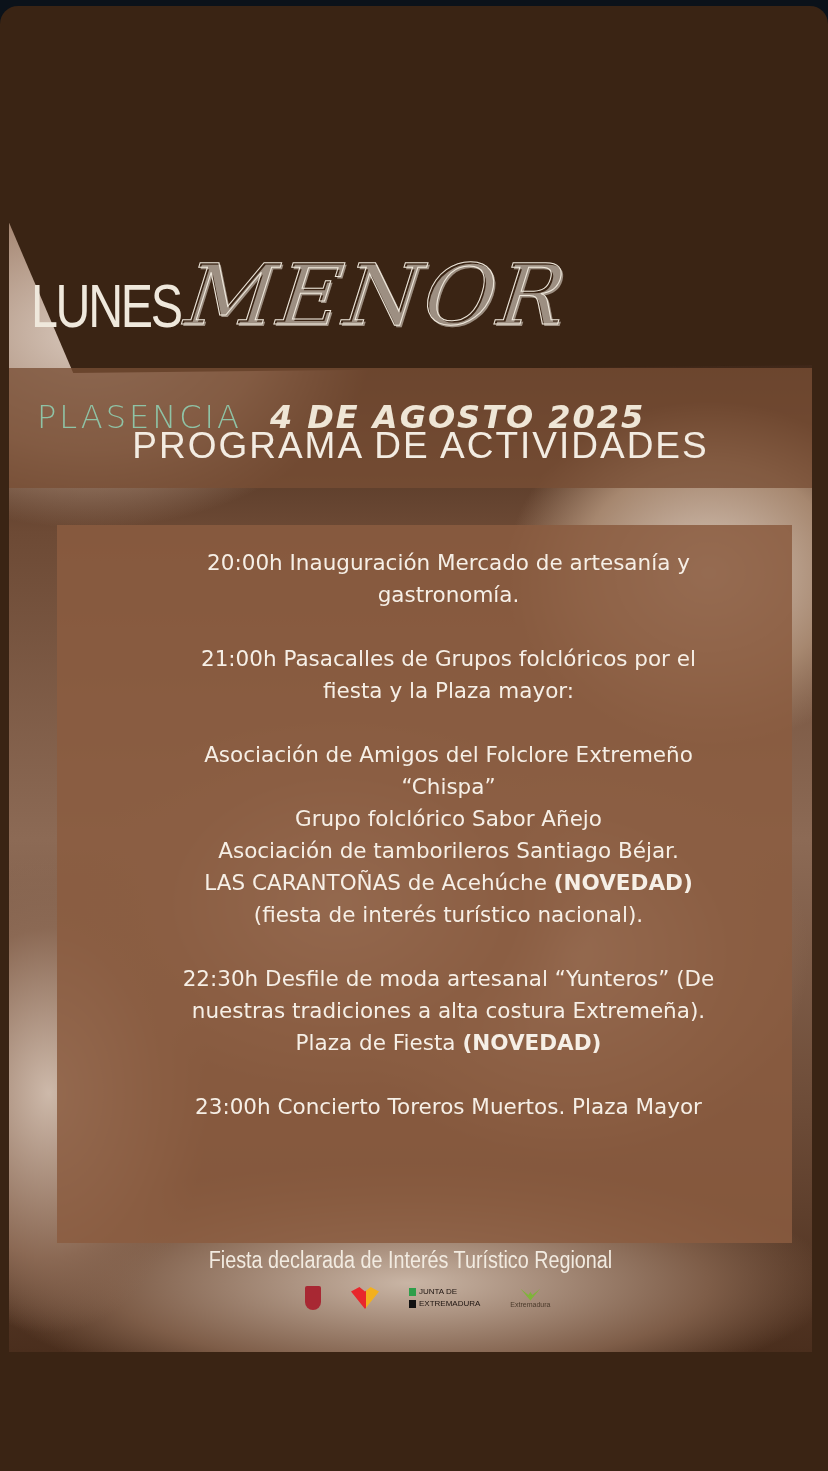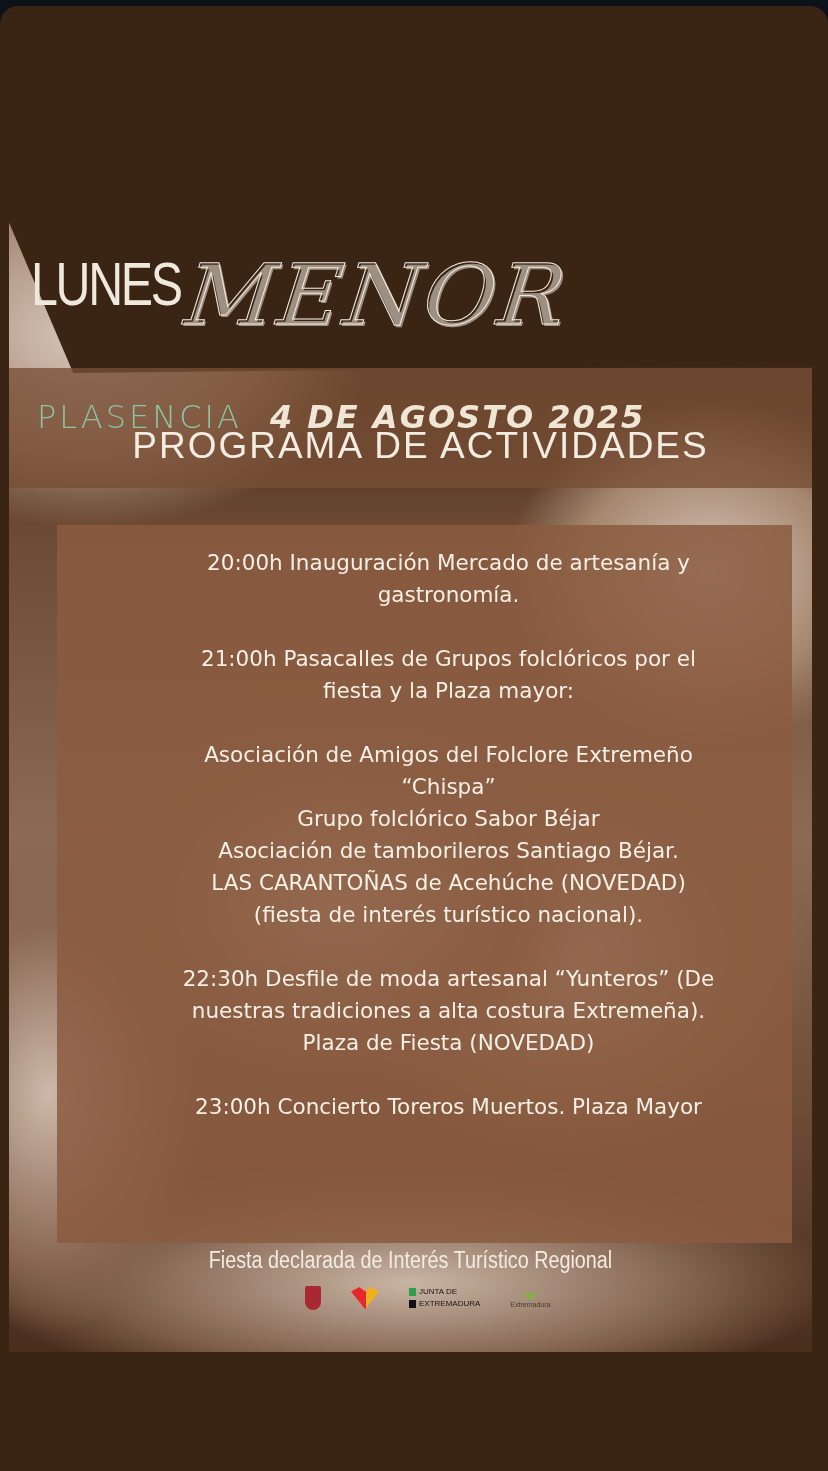--- a/index.html
+++ b/index.html
@@ -29,21 +29,21 @@
     }
     
     .wedge {
       position: absolute; left: 0; top: 0;
       width: 803px; height: 160px;
       background: #3a2414;
       clip-path: polygon(0 0, 100% 0, 100% 95%, 8% 100%, 0 6%);
     }
     .title-row {
       position: absolute; left: 22px; top: 40px;
-      display: flex; 
+      display: flex; align-items: flex-end;
     }
     .lunes {
       font-family: "Liberation Sans Narrow", "Liberation Sans", sans-serif;
       font-size: 62px; line-height: 1;
       color: #efe8dc;
       letter-spacing: -3px;
       transform: scaleX(0.78);
       transform-origin: left bottom;
       margin-right: -28px;
     }
@@ -99,21 +99,21 @@
     .program-text {
       position: absolute; left: 0; top: 22px;
       width: 100%;
       text-align: center;
       font-family: "DejaVu Sans", sans-serif;
       font-size: 21.5px; line-height: 32px;
       color: #f6efe6;
     }
     .program-text .block { margin-bottom: 32px; }
     .program-text .line { display: block; white-space: nowrap; padding-left: 48px; }
-    .program-text b { font-weight: normal; }
+    .program-text b { font-weight: bold; }
     .footer-text {
       position: absolute; left: 0; width: 803px; top: 1034px;
       text-align: center;
       font-family: "Liberation Sans", sans-serif;
       font-size: 23px;
       color: #f2ebe1;
       transform: scaleX(0.86);
     }
     .logos {
       position: absolute; left: 296px; top: 1073px;
@@ -171,21 +171,21 @@
           <span class="line"><span>20:00h Inauguración Mercado de artesanía y</span></span>
           <span class="line"><span>gastronomía.</span></span>
         </div>
         <div class="block">
           <span class="line"><span>21:00h Pasacalles de Grupos folclóricos por el</span></span>
           <span class="line"><span>fiesta y la Plaza mayor:</span></span>
         </div>
         <div class="block">
           <span class="line"><span>Asociación de Amigos del Folclore Extremeño</span></span>
           <span class="line"><span>“Chispa”</span></span>
-          <span class="line"><span>Grupo folclórico Sabor Béjar</span></span>
+          <span class="line"><span>Grupo folclórico Sabor Añejo</span></span>
           <span class="line"><span>Asociación de tamborileros Santiago Béjar.</span></span>
           <span class="line"><span>LAS CARANTOÑAS de Acehúche </span><b>(NOVEDAD)</b></span>
           <span class="line"><span>(fiesta de interés turístico nacional).</span></span>
         </div>
         <div class="block">
           <span class="line"><span>22:30h Desfile de moda artesanal “Yunteros” (De</span></span>
           <span class="line"><span>nuestras tradiciones a alta costura Extremeña).</span></span>
           <span class="line"><span>Plaza de Fiesta </span><b>(NOVEDAD)</b></span>
         </div>
         <div class="block">

